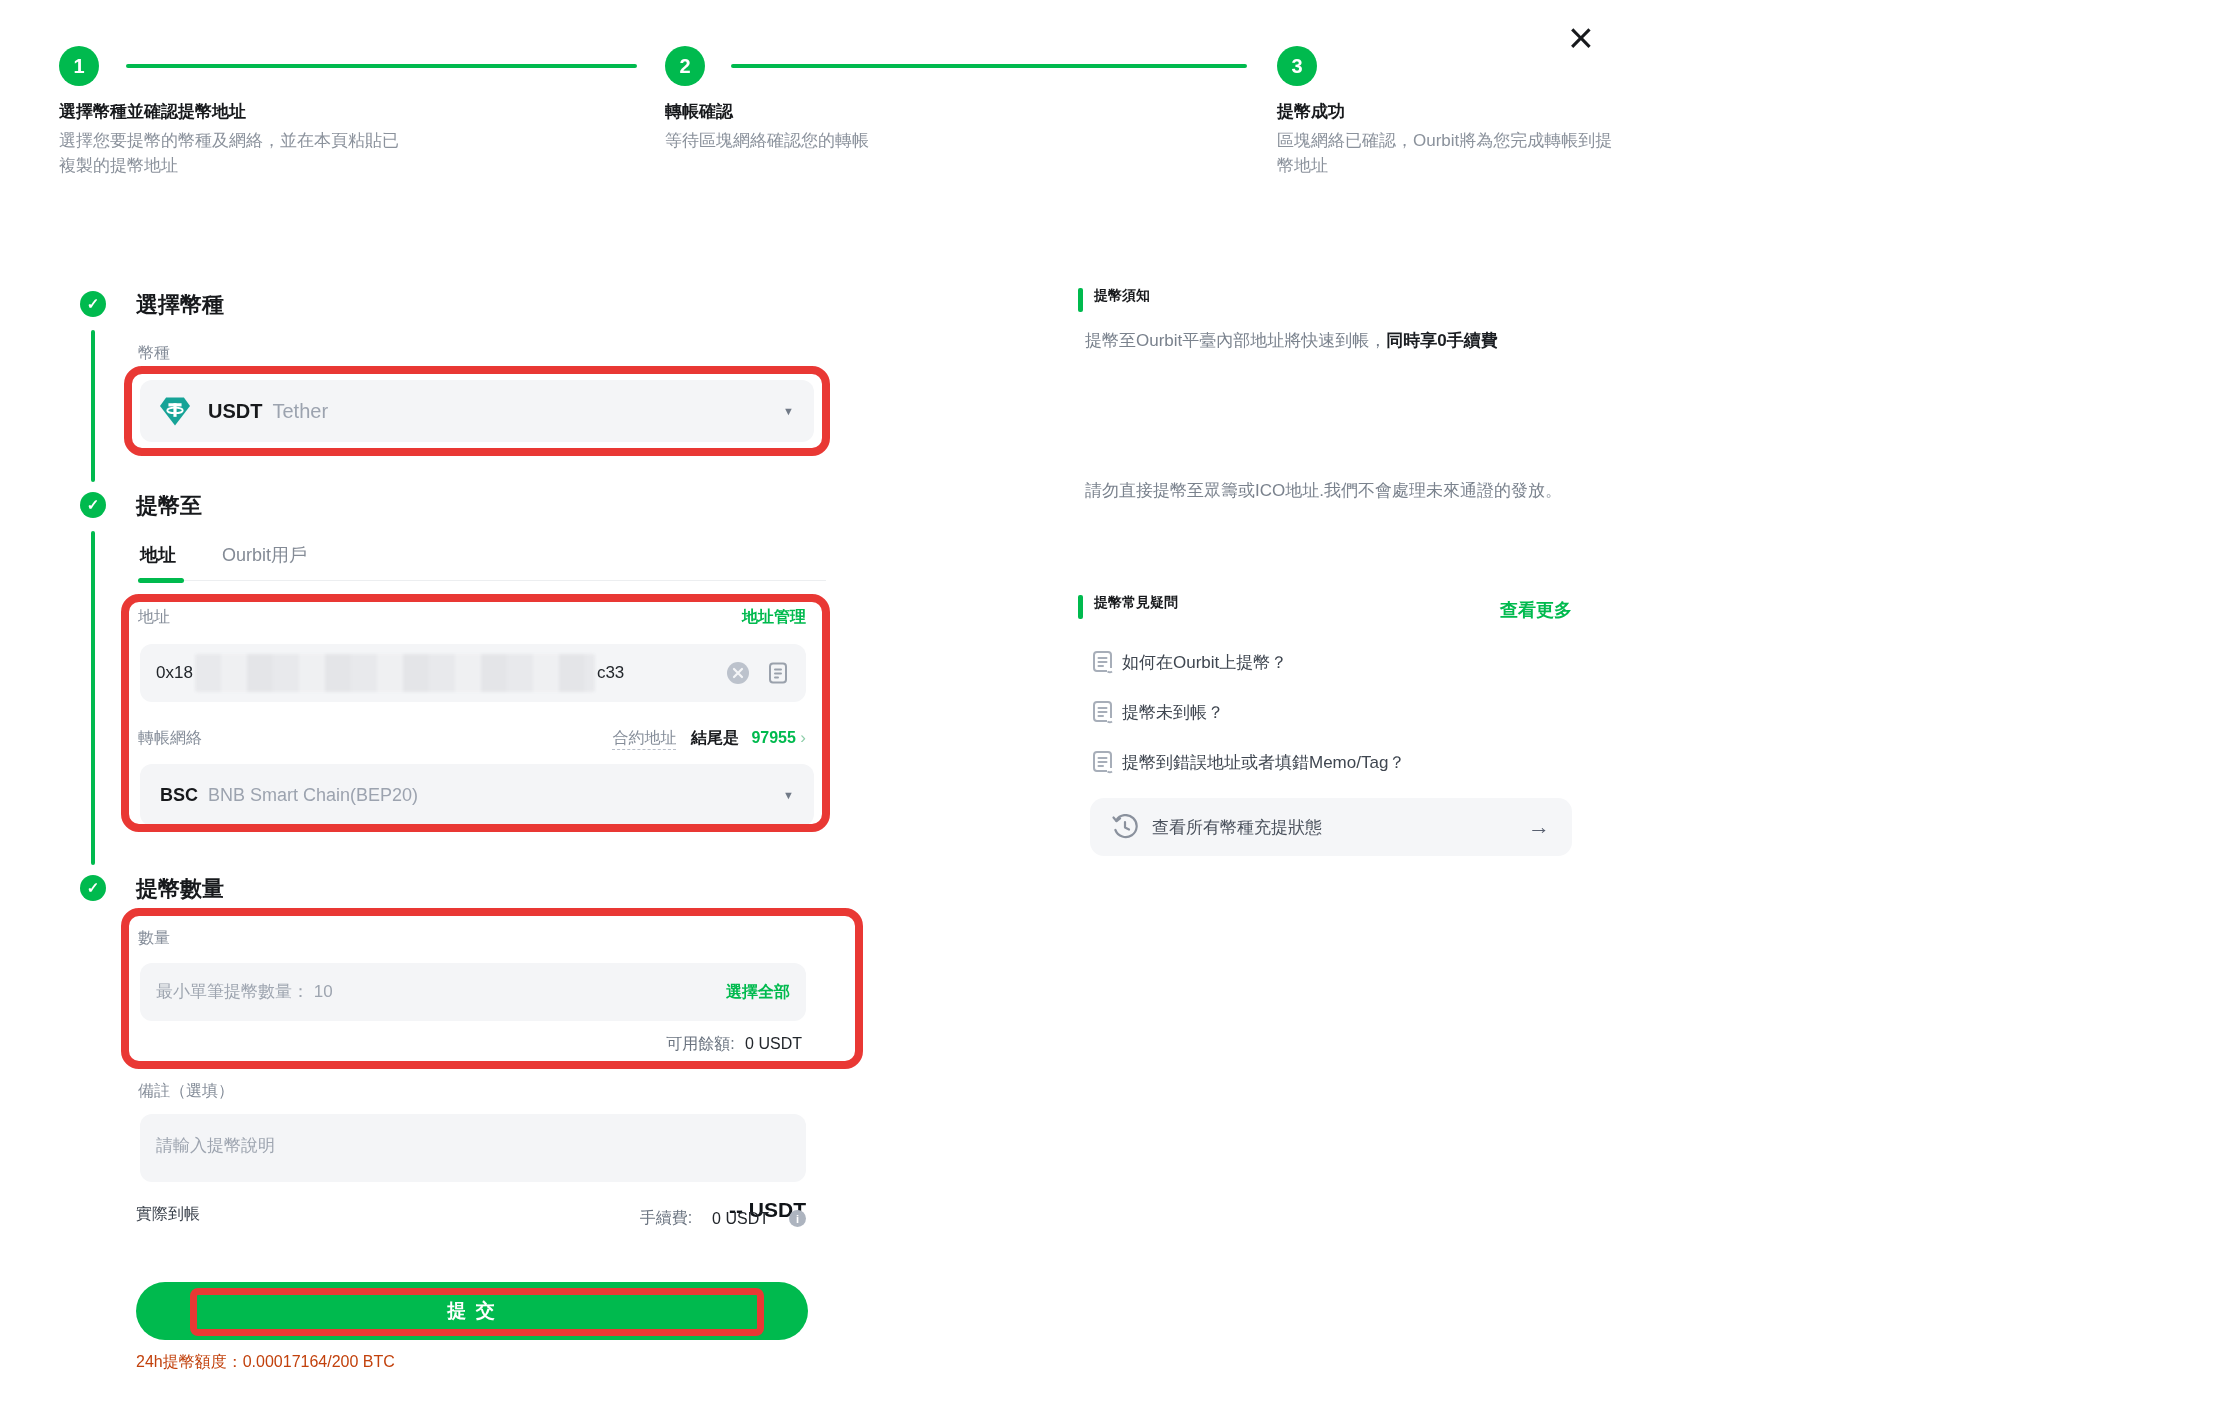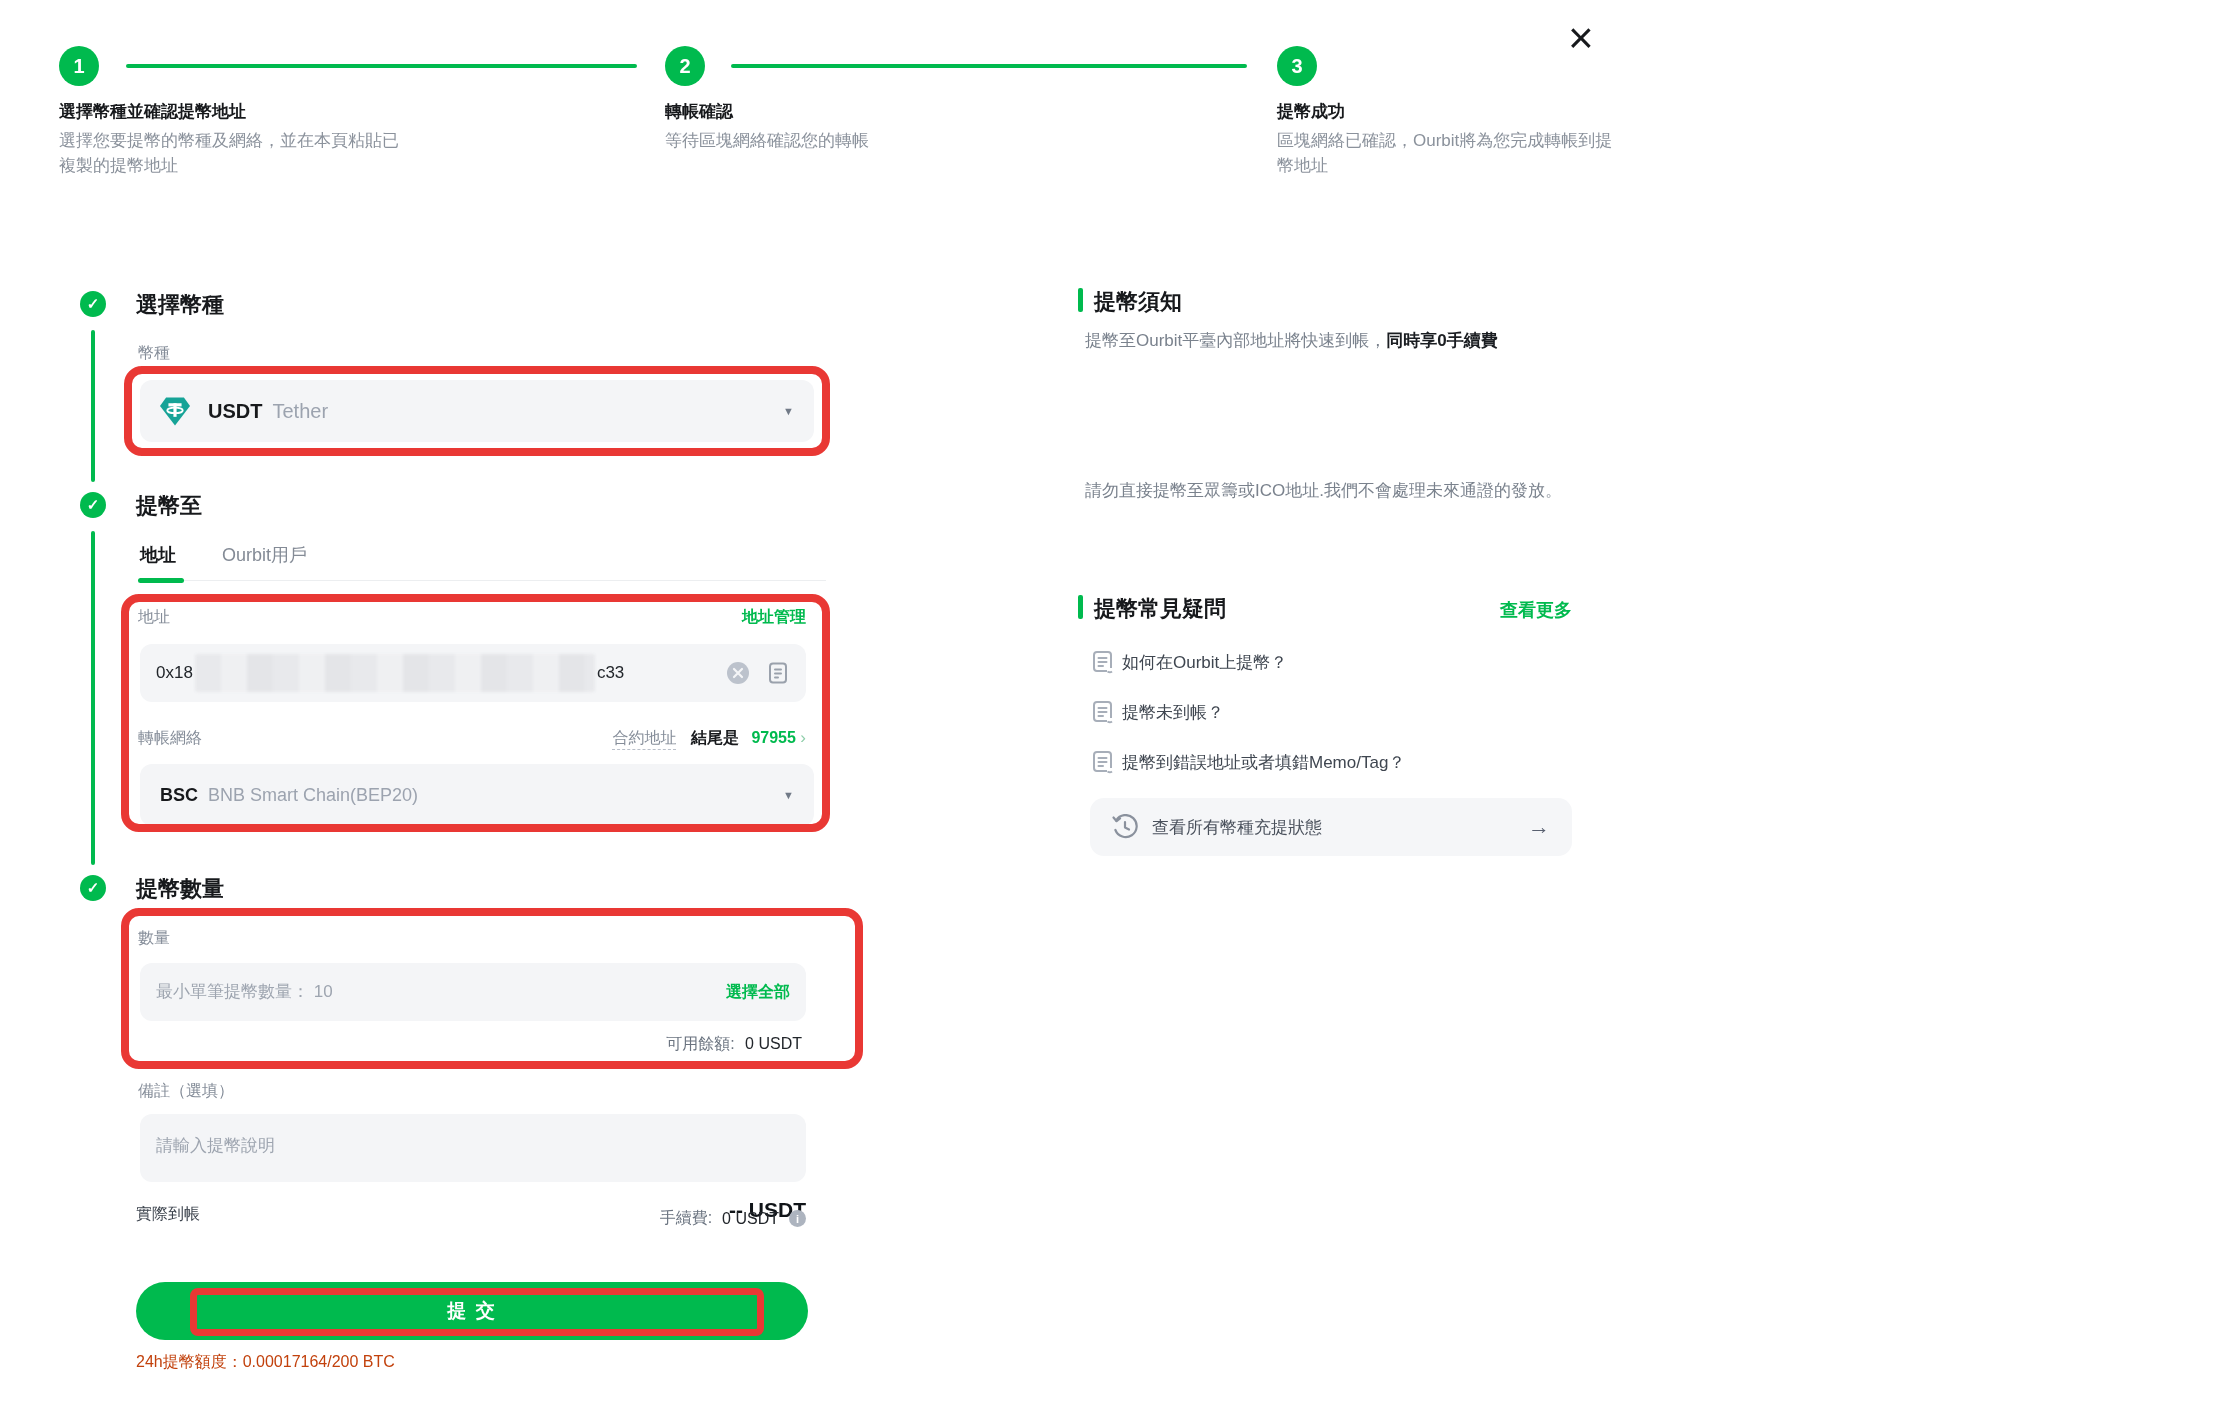--- a/index.html
+++ b/index.html
@@ -24,21 +24,21 @@
   .caret{font-size:11px;color:#717A87;}
   input,textarea{font-family:"Liberation Sans",sans-serif;outline:none;border:none;background:#F4F5F7;border-radius:12px;box-sizing:border-box;}
   input::placeholder,textarea::placeholder{color:#9EA5B0;}
   .tab-active{font-size:18px;font-weight:700;color:#17191C;}
   .tab-idle{font-size:18px;color:#848B96;}
   .blurbar{background:repeating-linear-gradient(90deg,#E8E9EC 0 26px,#EFF0F2 26px 52px,#E4E5E8 52px 78px);
     filter:blur(1.5px);border-radius:3px;}
   .submit-btn{background:var(--green);border:none;border-radius:29px;color:#fff;
     font-size:19px;font-weight:700;letter-spacing:2px;cursor:pointer;font-family:"Liberation Sans",sans-serif;}
   
-  .panel-h{font-size:22px;font-weight:700;color:#17191C;}
+  .panel-h{font-size:14px;font-weight:700;color:#17191C;}
   .hbar{width:5px;height:24px;background:var(--green);border-radius:2px;}
   .para{font-size:17px;line-height:29px;color:#7A828D;}
   .para b{color:#1A1D21;}
   .orange{color:var(--orange);font-weight:700;}
   .faq-item{display:flex;align-items:center;gap:8px;font-size:17px;color:#3F4650;cursor:pointer;}
   .status-bar{background:#F5F6F8;border-radius:14px;display:flex;align-items:center;}
   .arrow{font-size:22px;color:#596070;}
   .close-x{font-size:44px;font-weight:400;color:#17191C;line-height:36px;cursor:pointer;background:none;border:none;padding:0;}
 </style>
 </head>
@@ -151,21 +151,21 @@
     <span style="color:#22262B;margin-left:6px;">0 USDT</span>
   </div>
   <div class="abs red-box" style="left:121px;top:908px;width:726px;height:145px;"></div>
 
   <div class="abs lbl" style="left:138px;top:1081px;">備註（選填）</div>
   <textarea class="abs" style="left: 140px; top: 1114px; width: 666px; height: 68px; padding: 20px 16px; font-size: 17px; color: rgb(26, 29, 33); resize: none;" placeholder="請輸入提幣說明"></textarea>
 
   <div class="abs" style="left:136px;top:1204px;font-size:16px;color:#3C434D;">實際到帳</div>
   <div class="abs" style="left:500px;top:1198px;width:306px;text-align:right;font-size:21px;font-weight:700;color:#101418;">-- USDT</div>
 
-  <div class="abs" style="left:500px;top:1208px;width:306px;text-align:right;font-size:16px;color:#6B7480;display:flex;justify-content:flex-end;align-items:center;gap:10px;">
+  <div class="abs" style="left:500px;top:1208px;width:306px;text-align:right;font-size:16px;color:#6B7480;display:flex;justify-content:flex-end;align-items:center;gap:20px;">
     <span>手續費:</span>
     <span style="color:#22262B;">0 USDT</span>
     <span style="width:17px;height:17px;border-radius:50%;background:#ADB4BF;color:#fff;font-size:11px;font-weight:700;display:inline-flex;align-items:center;justify-content:center;">i</span>
   </div>
 
   <button class="abs submit-btn" style="left:136px;top:1282px;width:672px;height:58px;">
     <span>提 交</span>
   </button>
   <div class="abs" style="left:190px;top:1288px;width:560px;height:34px;border:7px solid var(--red);border-radius:8px;pointer-events:none;"></div>
 

